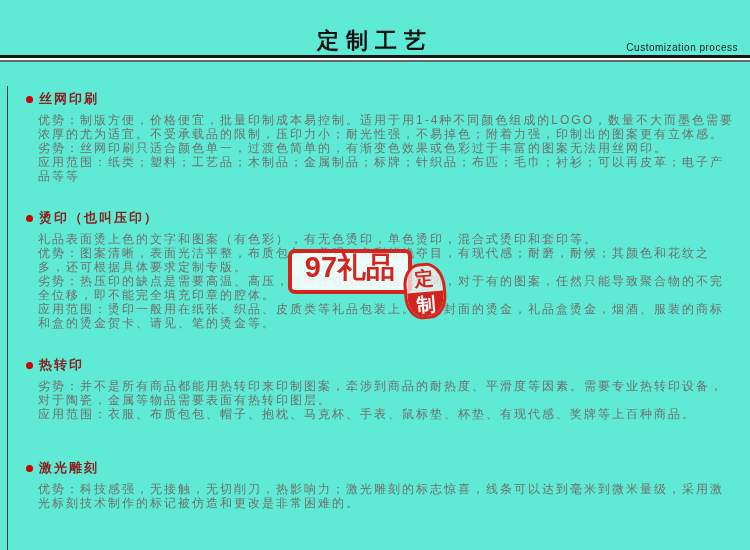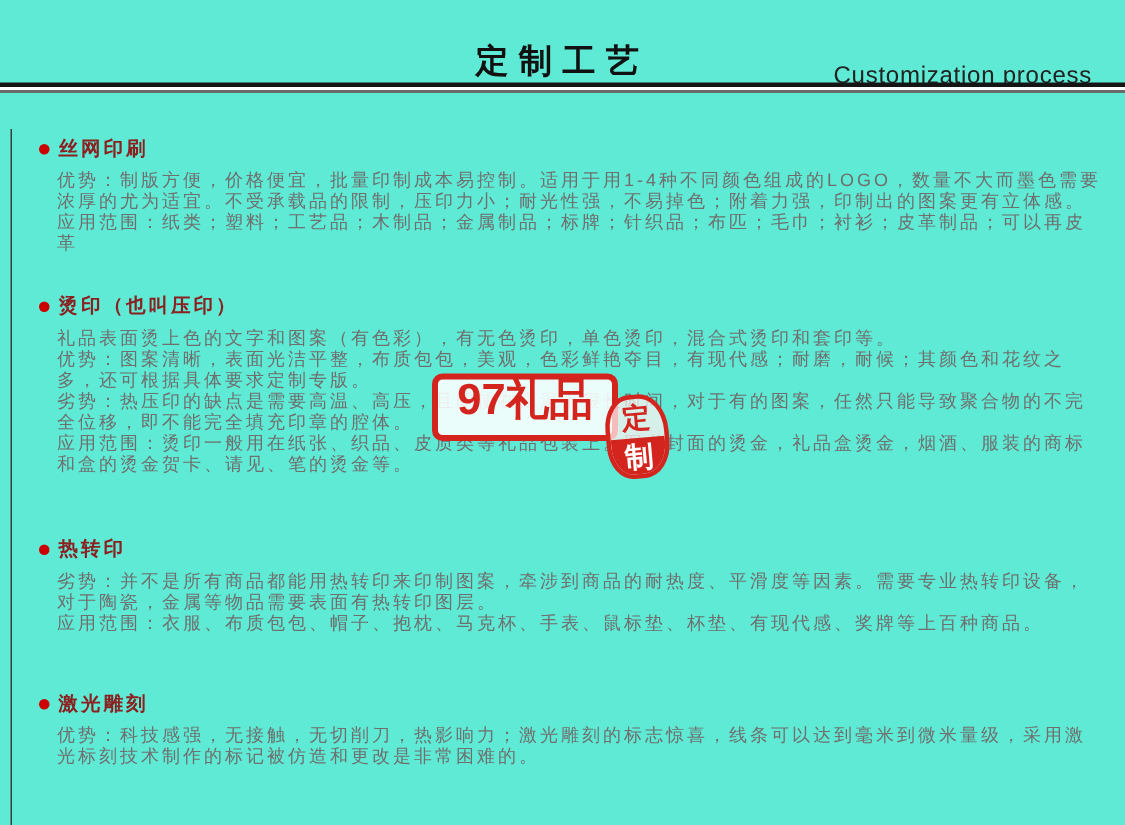--- a/index.html
+++ b/index.html
@@ -3,33 +3,33 @@
 <meta charset="utf-8">
 <style>
   html,body{margin:0;padding:0;}
   body{font-family:"Liberation Sans","DejaVu Sans",sans-serif;background:#ffffff;}
   .page{position:relative;width:750px;height:550px;background:#5eead4;overflow:hidden;}
 
   
   .header{position:relative;height:62px;}
   .page-title{margin:0;position:absolute;left:0;right:0;top:26px;text-align:center;
     font-size:22px;font-weight:bold;color:#111;letter-spacing:7px;}
-  .page-subtitle{position:absolute;right:22px;top:42px;font-size:16px;color:#222;letter-spacing:.5px;}
+  .page-subtitle{position:absolute;right:12px;top:42px;font-size:10px;color:#222;letter-spacing:.5px;}
   .rule{position:absolute;left:0;right:0;top:55px;}
   .rule-thick{height:3px;background:#151515;}
   .rule-gap{height:2px;background:#fff;}
   .rule-thin{height:2px;background:#6a6a6a;}
 
   
   .left-rule{position:absolute;left:7px;top:86px;bottom:0;width:1px;background:#3c3c3c;}
 
   
   .main{padding:28px 14px 0 38px;}
   section{margin:0 0 26px 0;}
-  section.s2{margin-bottom:41px;}
+  section.s2{margin-bottom:26px;}
   section.s3{margin-bottom:38px;}
   .sec-head{display:flex;align-items:center;margin:0 0 5px -12px;}
   .bullet{width:7px;height:7px;border-radius:50%;background:#cc0000;flex:0 0 auto;}
   .sec-title{margin:0 0 0 6px;font-size:13px;font-weight:bold;color:#8b2020;letter-spacing:2px;text-align:center;}
   .sec-body p{margin:0;font-size:12px;line-height:14px;color:#6f6f6f;letter-spacing:2px;
     word-break:break-all;text-align:left;}
 
   
   .watermark{position:absolute;left:288px;top:249px;z-index:5;}
   .wm-box{box-sizing:border-box;width:124px;height:45px;border:4px solid #d3251d;border-radius:7px;
@@ -62,21 +62,22 @@
 
   <div class="main">
 
     <section class="s1">
       <div class="sec-head">
         <span class="bullet"></span>
         <h2 class="sec-title">丝网印刷</h2>
       </div>
       <div class="sec-body">
         <p>优势：制版方便，价格便宜，批量印制成本易控制。适用于用1-4种不同颜色组成的LOGO，数量不大而墨色需要浓厚的尤为适宜。不受承载品的限制，压印力小；耐光性强，不易掉色；附着力强，印制出的图案更有立体感。</p>
-        <p>应用范围：纸类；塑料；工艺品；木制品；金属制品；标牌；针织品；布匹；毛巾；衬衫；皮革制品；可以再皮革</p>
+        <p>劣势：丝网印刷只适合颜色单一，过渡色简单的，有渐变色效果或色彩过于丰富的图案无法用丝网印。</p>
+        <p>应用范围：纸类；塑料；工艺品；木制品；金属制品；标牌；针织品；布匹；毛巾；衬衫；可以再皮革；电子产品等等</p>
       </div>
     </section>
 
     <section class="s2">
       <div class="sec-head">
         <span class="bullet"></span>
         <h2 class="sec-title">烫印（也叫压印）</h2>
       </div>
       <div class="sec-body">
         <p>礼品表面烫上色的文字和图案（有色彩），有无色烫印，单色烫印，混合式烫印和套印等。</p>

